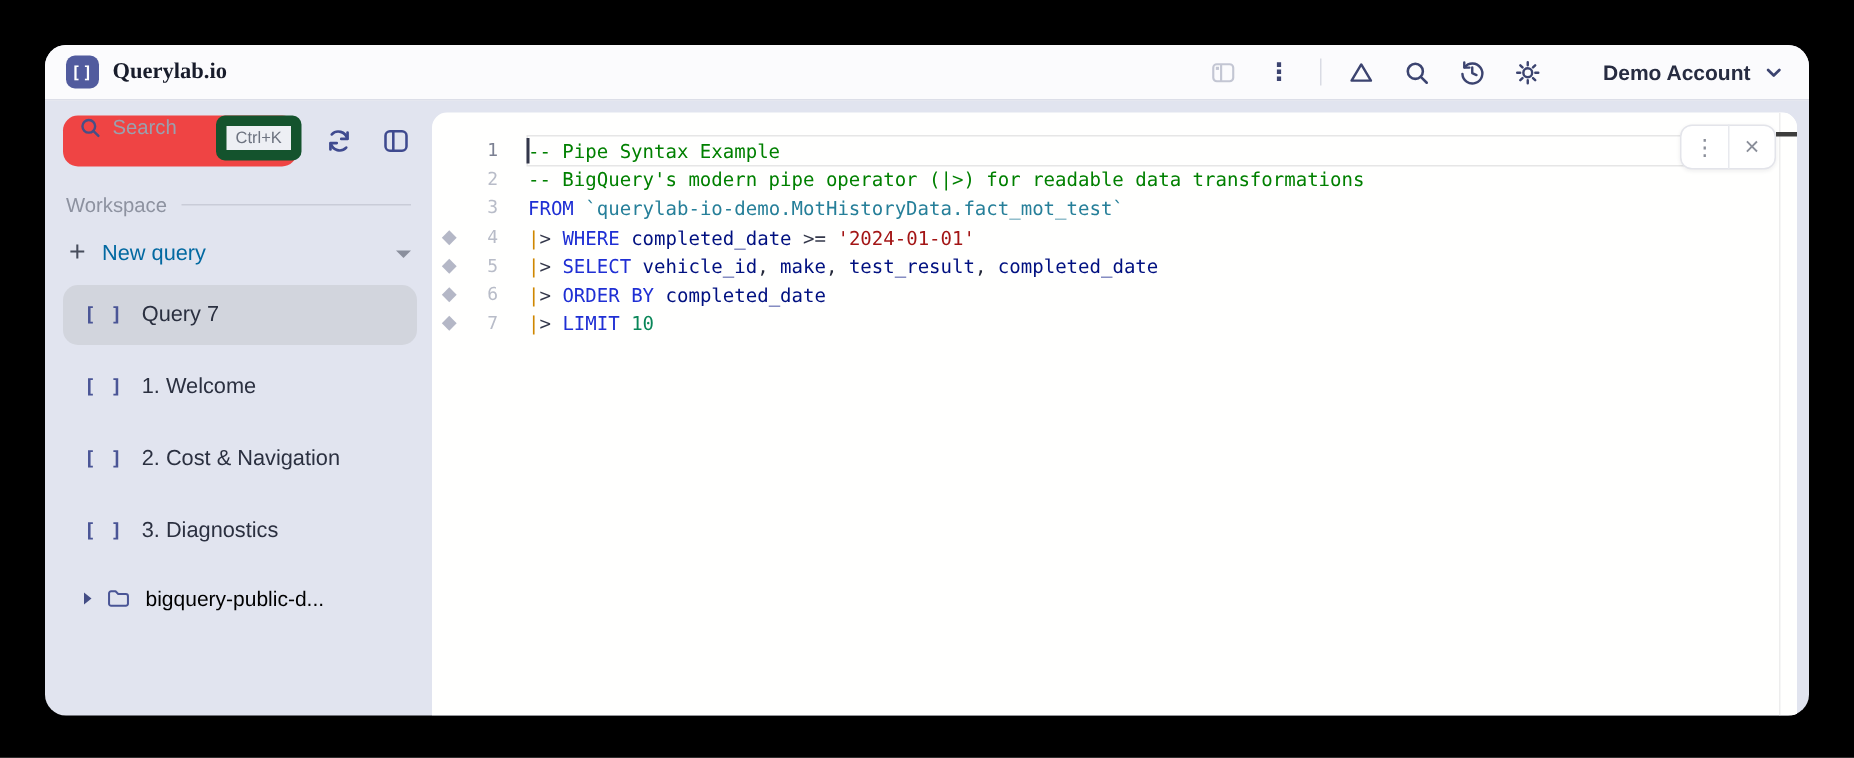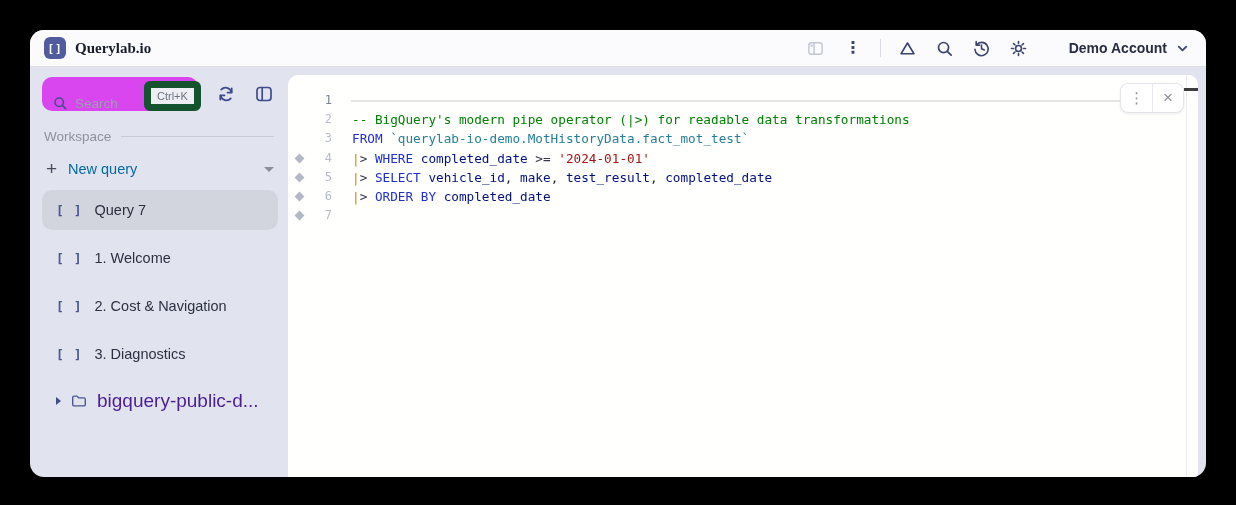--- a/index.html
+++ b/index.html
@@ -25,22 +25,22 @@
   .hicon.dim { color:#c3c6d3; }
   .kebab { font-family:"DejaVu Sans", sans-serif; font-size:16px; font-weight:bold; line-height:1; }
   .vdiv { width:1px; height:18px; background:#d9dbe4; margin-left:17px; }
   .account { display:flex; align-items:center; gap:8px; margin-left:40px; cursor:pointer; }
   .account-label { font-size:14px; font-weight:600; color:#272c41; }
   .account svg { width:15px; height:15px; color:#3c4470; }
 
   
   .sidebar { position:absolute; left:0; top:37px; bottom:0; width:258px; padding:10px 0 0 12px; }
   .search-row { display:flex; align-items:center; gap:18px; margin-bottom:18px; }
-  .search-pill { width:156px; height:34px; background:#d946ef; border-radius:10px; display:flex;
-                 align-items:flex-end; padding:0 7px 0 10px; gap:7px; cursor:text; }
+  .search-pill { width:156px; height:34px; background:#ef4444; border-radius:10px; display:flex;
+                 align-items:flex-start; padding:0 7px 0 10px; gap:7px; cursor:text; }
   .search-pill svg { width:16px; height:16px; color:#474f86; flex:none; }
   .search-pill input { border:none; outline:none; background:transparent; width:62px; font-size:13.5px;
                        color:#2b3040; font-family:"Liberation Sans", sans-serif; }
   .search-pill input::placeholder { color:#9aa0ae; }
   .kbd-badge { font-size:11px; color:#6d7380; border:7px solid #14532d; border-radius:6px;
                background:#edeff4; padding:2px 6px; white-space:nowrap; }
   .sicon { width:20px; height:20px; color:#3f4a8f; cursor:pointer; }
   .sicon svg { width:20px; height:20px; }
 
   .section-label { display:flex; align-items:center; gap:10px; color:#8d92a0; font-size:13.5px;
@@ -57,21 +57,21 @@
                padding:0 10px 0 14px; margin:8px 10px 8px 0; cursor:pointer; color:#2b3040; }
   .side-item.selected { background:var(--c-selected_bg,#d2d5dd); }
   .bracket-icon { font-family:"DejaVu Sans Mono", monospace; font-weight:bold; font-size:13px;
                   color:#4a5596; letter-spacing:1px; }
   .side-item .label { font-size:14.5px; }
 
   .project-row { display:flex; align-items:center; gap:9px; margin:16px 0 0 14px; cursor:pointer; }
   .caret-right { width:0; height:0; border-top:4.5px solid transparent; border-bottom:4.5px solid transparent;
                  border-left:5.5px solid #434d85; }
   .folder-ic { width:18px; height:18px; color:#4a5596; }
-  .project-label { font-size:19px; color:#4c1d95; }
+  .project-label { font-size:14px; color:#000000; }
 
   
   .editor { position:absolute; left:258px; top:45px; right:8px; bottom:0; background:var(--c-editor_bg,#fffffe);
             border-radius:10px 10px 0 0; overflow:hidden; }
   .code-area { position:absolute; inset:0; padding-top:16px; font-family:"DejaVu Sans Mono", monospace;
                font-size:12.7px; line-height:19.2px; cursor:text; }
   .code-row { display:flex; align-items:center; height:19.2px; position:relative; }
   .marker-cell { width:22px; display:flex; align-items:center; justify-content:center; flex:none; }
   .diamond { width:7px; height:7px; background:#b4b7c6; transform:rotate(45deg); }
   .lnum { width:22px; text-align:right; color:#b8bcc8; flex:none; font-size:12px; }
@@ -221,21 +221,21 @@
             <span class="project-label">bigquery-public-d...</span>
           </div>
         </div>
     </div>
 
     <div class="editor">
       <div class="code-area" id="code-area">
           <div class="code-row">
             <span class="marker-cell"></span>
             <span class="lnum active">1</span>
-            <span class="lcode current"><span class="cursor-bar"></span></span>
+            <span class="lcode current"><span class="cm">-- Pipe Syntax Example</span><span class="cursor-bar"></span></span>
           </div>
           <div class="code-row">
             <span class="marker-cell"></span>
             <span class="lnum">2</span>
             <span class="lcode"><span class="cm">-- BigQuery's modern pipe operator (|&gt;) for readable data transformations</span></span>
           </div>
           <div class="code-row">
             <span class="marker-cell"></span>
             <span class="lnum">3</span>
             <span class="lcode"><span class="kw">FROM</span><span class="pl"> </span><span class="tk">`querylab-io-demo.MotHistoryData.fact_mot_test`</span></span>
@@ -259,20 +259,21 @@
               <span class="diamond"></span>
             </span>
             <span class="lnum">6</span>
             <span class="lcode"><span class="pp">|</span><span class="op">&gt;</span><span class="pl"> </span><span class="kw">ORDER BY</span><span class="pl"> </span><span class="id">completed_date</span></span>
           </div>
           <div class="code-row">
             <span class="marker-cell">
               <span class="diamond"></span>
             </span>
             <span class="lnum">7</span>
+            <span class="lcode"><span class="pp">|</span><span class="op">&gt;</span><span class="pl"> </span><span class="kw">LIMIT</span><span class="pl"> </span><span class="nm">10</span></span>
           </div>
         </div>
 
       <div class="editor-pill">
         <div class="pill-btn">⋮</div>
         <div class="pill-btn close">×</div>
       </div>
 
       <div class="minimap">
         <div class="minimap-dash"></div>

